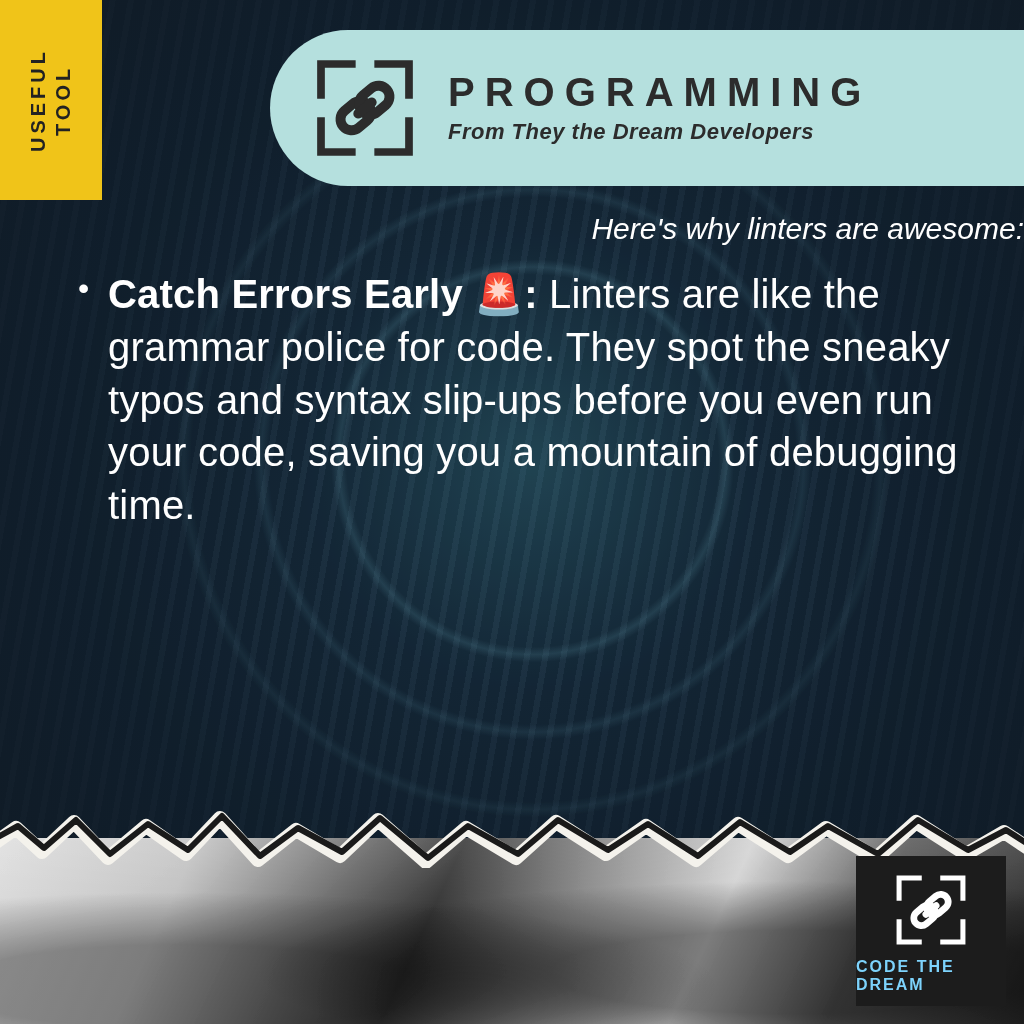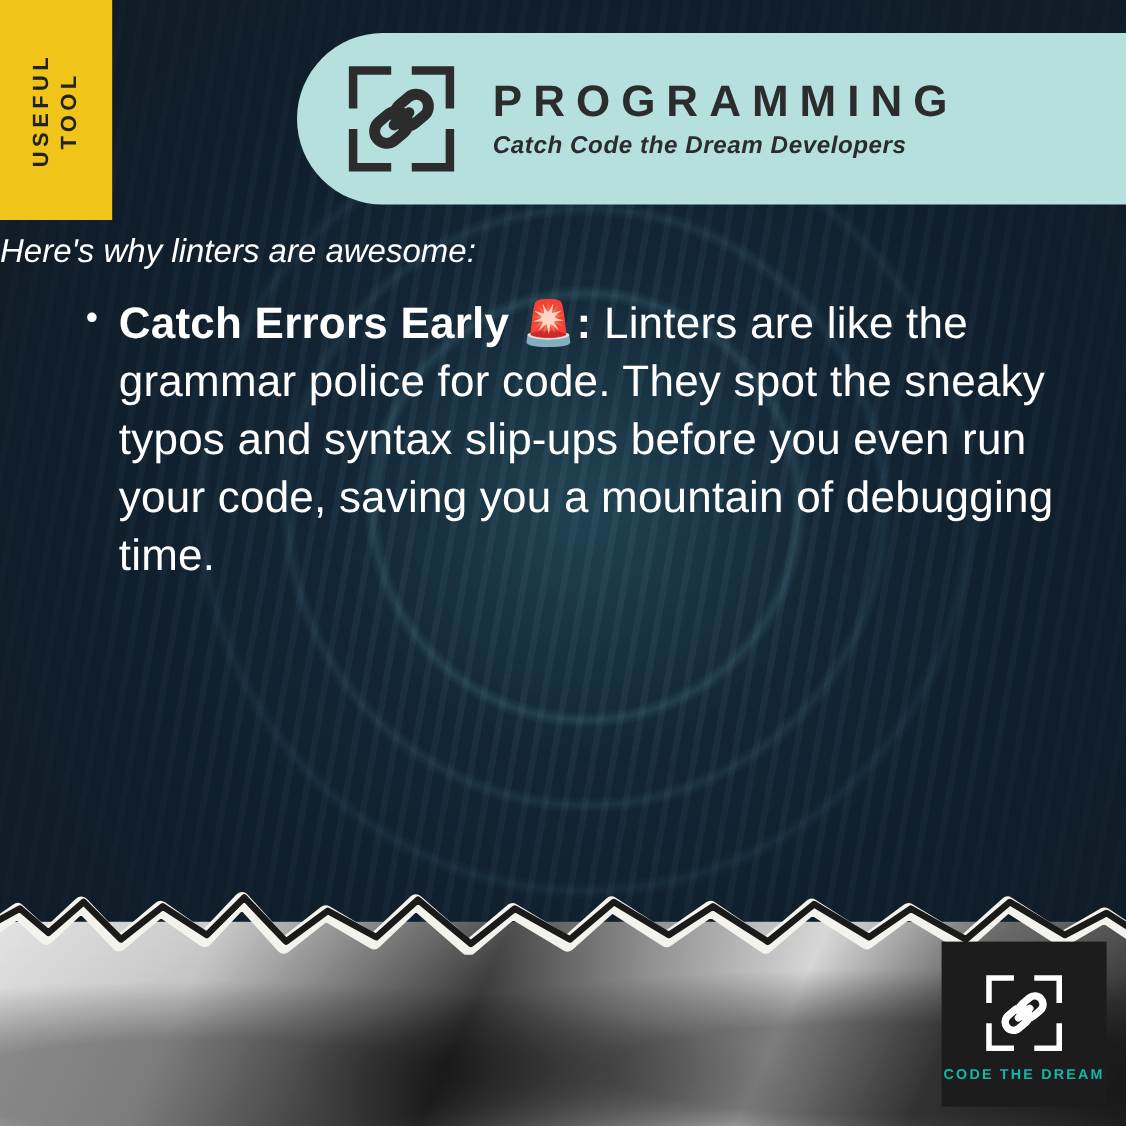--- a/index.html
+++ b/index.html
@@ -75,21 +75,21 @@
     font-style: italic;
     font-weight: 700;
     font-size: 22px;
     margin-top: 6px;
     letter-spacing: 0.5px;
   }
   .intro {
     position: absolute;
     top: 212px;
     left: 0; right: 0;
-    text-align: left;
+    text-align: right;
     color: #fff;
     font-style: italic;
     font-size: 30px;
     font-weight: 400;
   }
   .content {
     position: absolute;
     top: 268px;
     left: 72px;
     right: 48px;
@@ -147,22 +147,22 @@
     height: 150px;
     background: #1c1c1c;
     display: flex;
     flex-direction: column;
     align-items: center;
     justify-content: center;
     gap: 6px;
   }
   .brand svg{ display:block; }
   .brand .brand-text{
-    color: #14b8a6;
-    font-size: 13px;
+    color: #7dd3fc;
+    font-size: 16px;
     font-weight: 800;
     letter-spacing: 2px;
   }
 </style>
 </head>
 <body>
 
 <div class="bg"></div>
 
 <div class="yellow-tab">
@@ -179,21 +179,21 @@
         <rect x="24" y="40" width="30" height="20" rx="10"></rect>
         <rect x="46" y="40" width="30" height="20" rx="10"></rect>
         <line x1="42" y1="50" x2="58" y2="50"></line>
       </g>
     </svg>
   </div>
   <div class="header-text">
     <h1>
       <span>PROGRAMMING</span><br>
     </h1>
-    <div class="sub">Catch Code the Dream Developers</div>
+    <div class="sub">From They the Dream Developers</div>
   </div>
 </div>
 
 <div class="intro">Here's why linters are awesome:</div>
 
 <div class="content">
   <ul>
     <li>
       <span class="lead">Catch Errors Early 🚨:</span><span> Linters are like the grammar police for code. They spot the sneaky typos and syntax slip-ups before you even run your code, saving you a mountain of debugging time.</span>
     </li>

